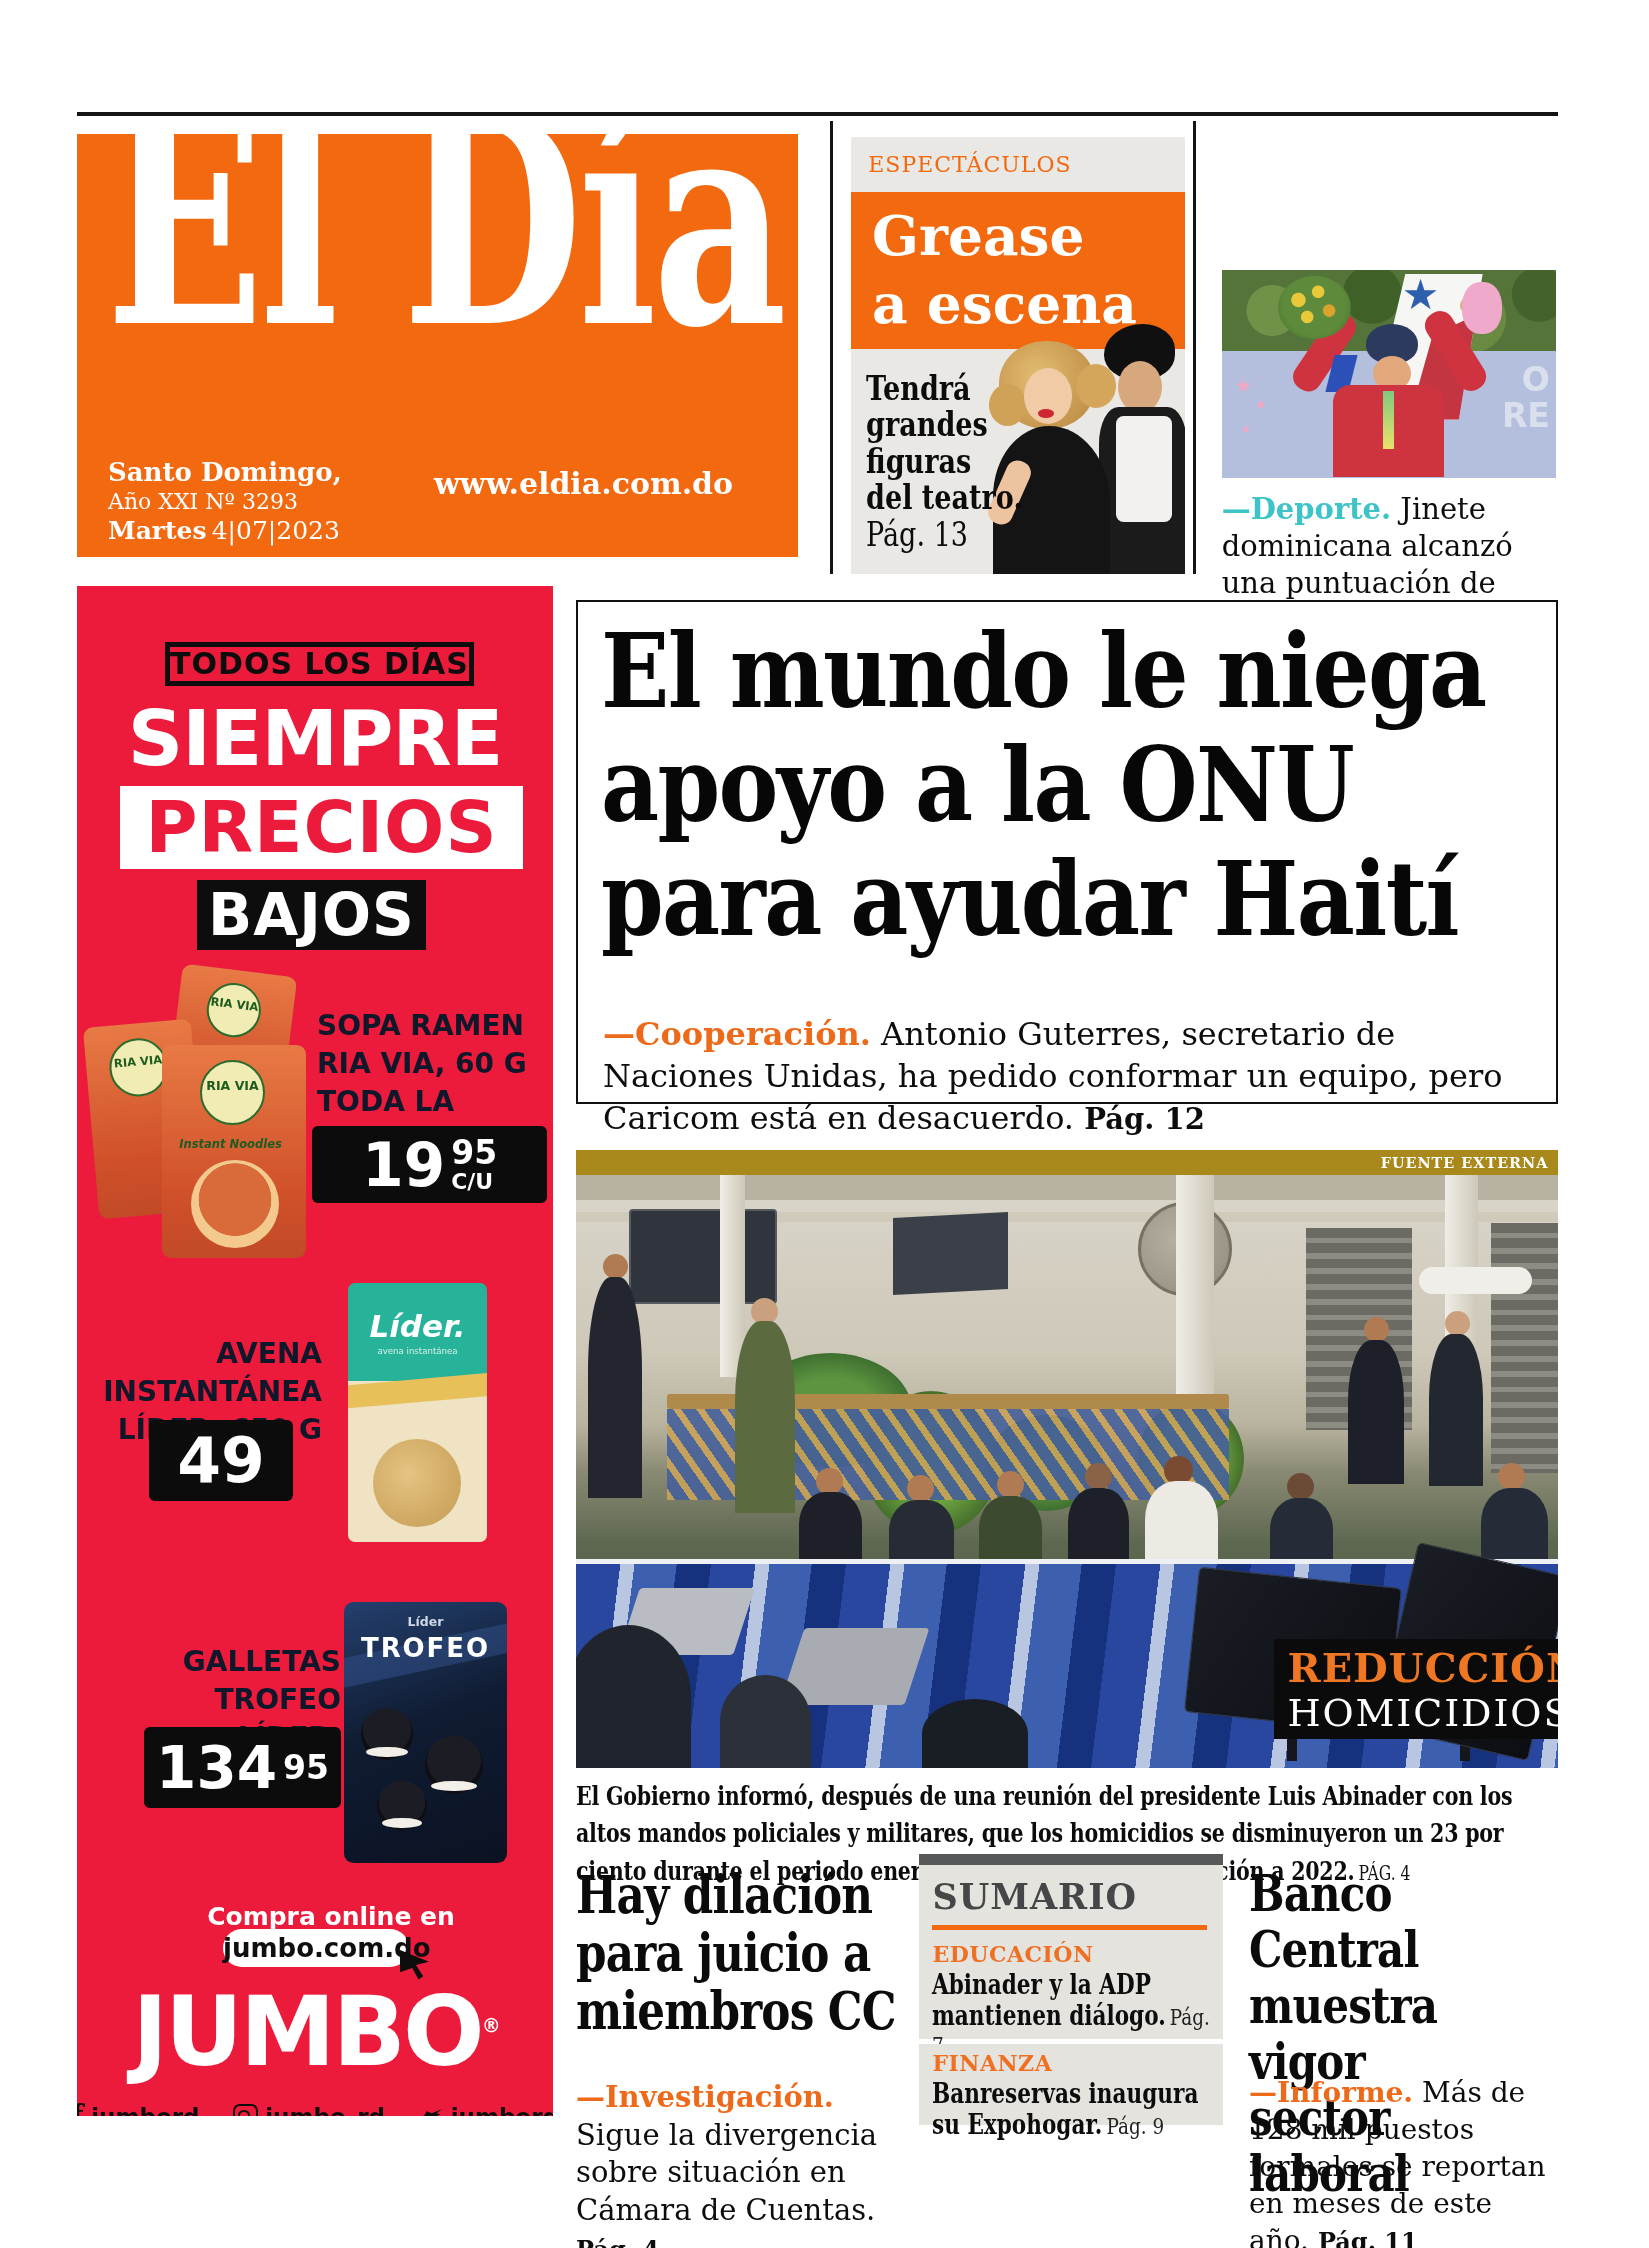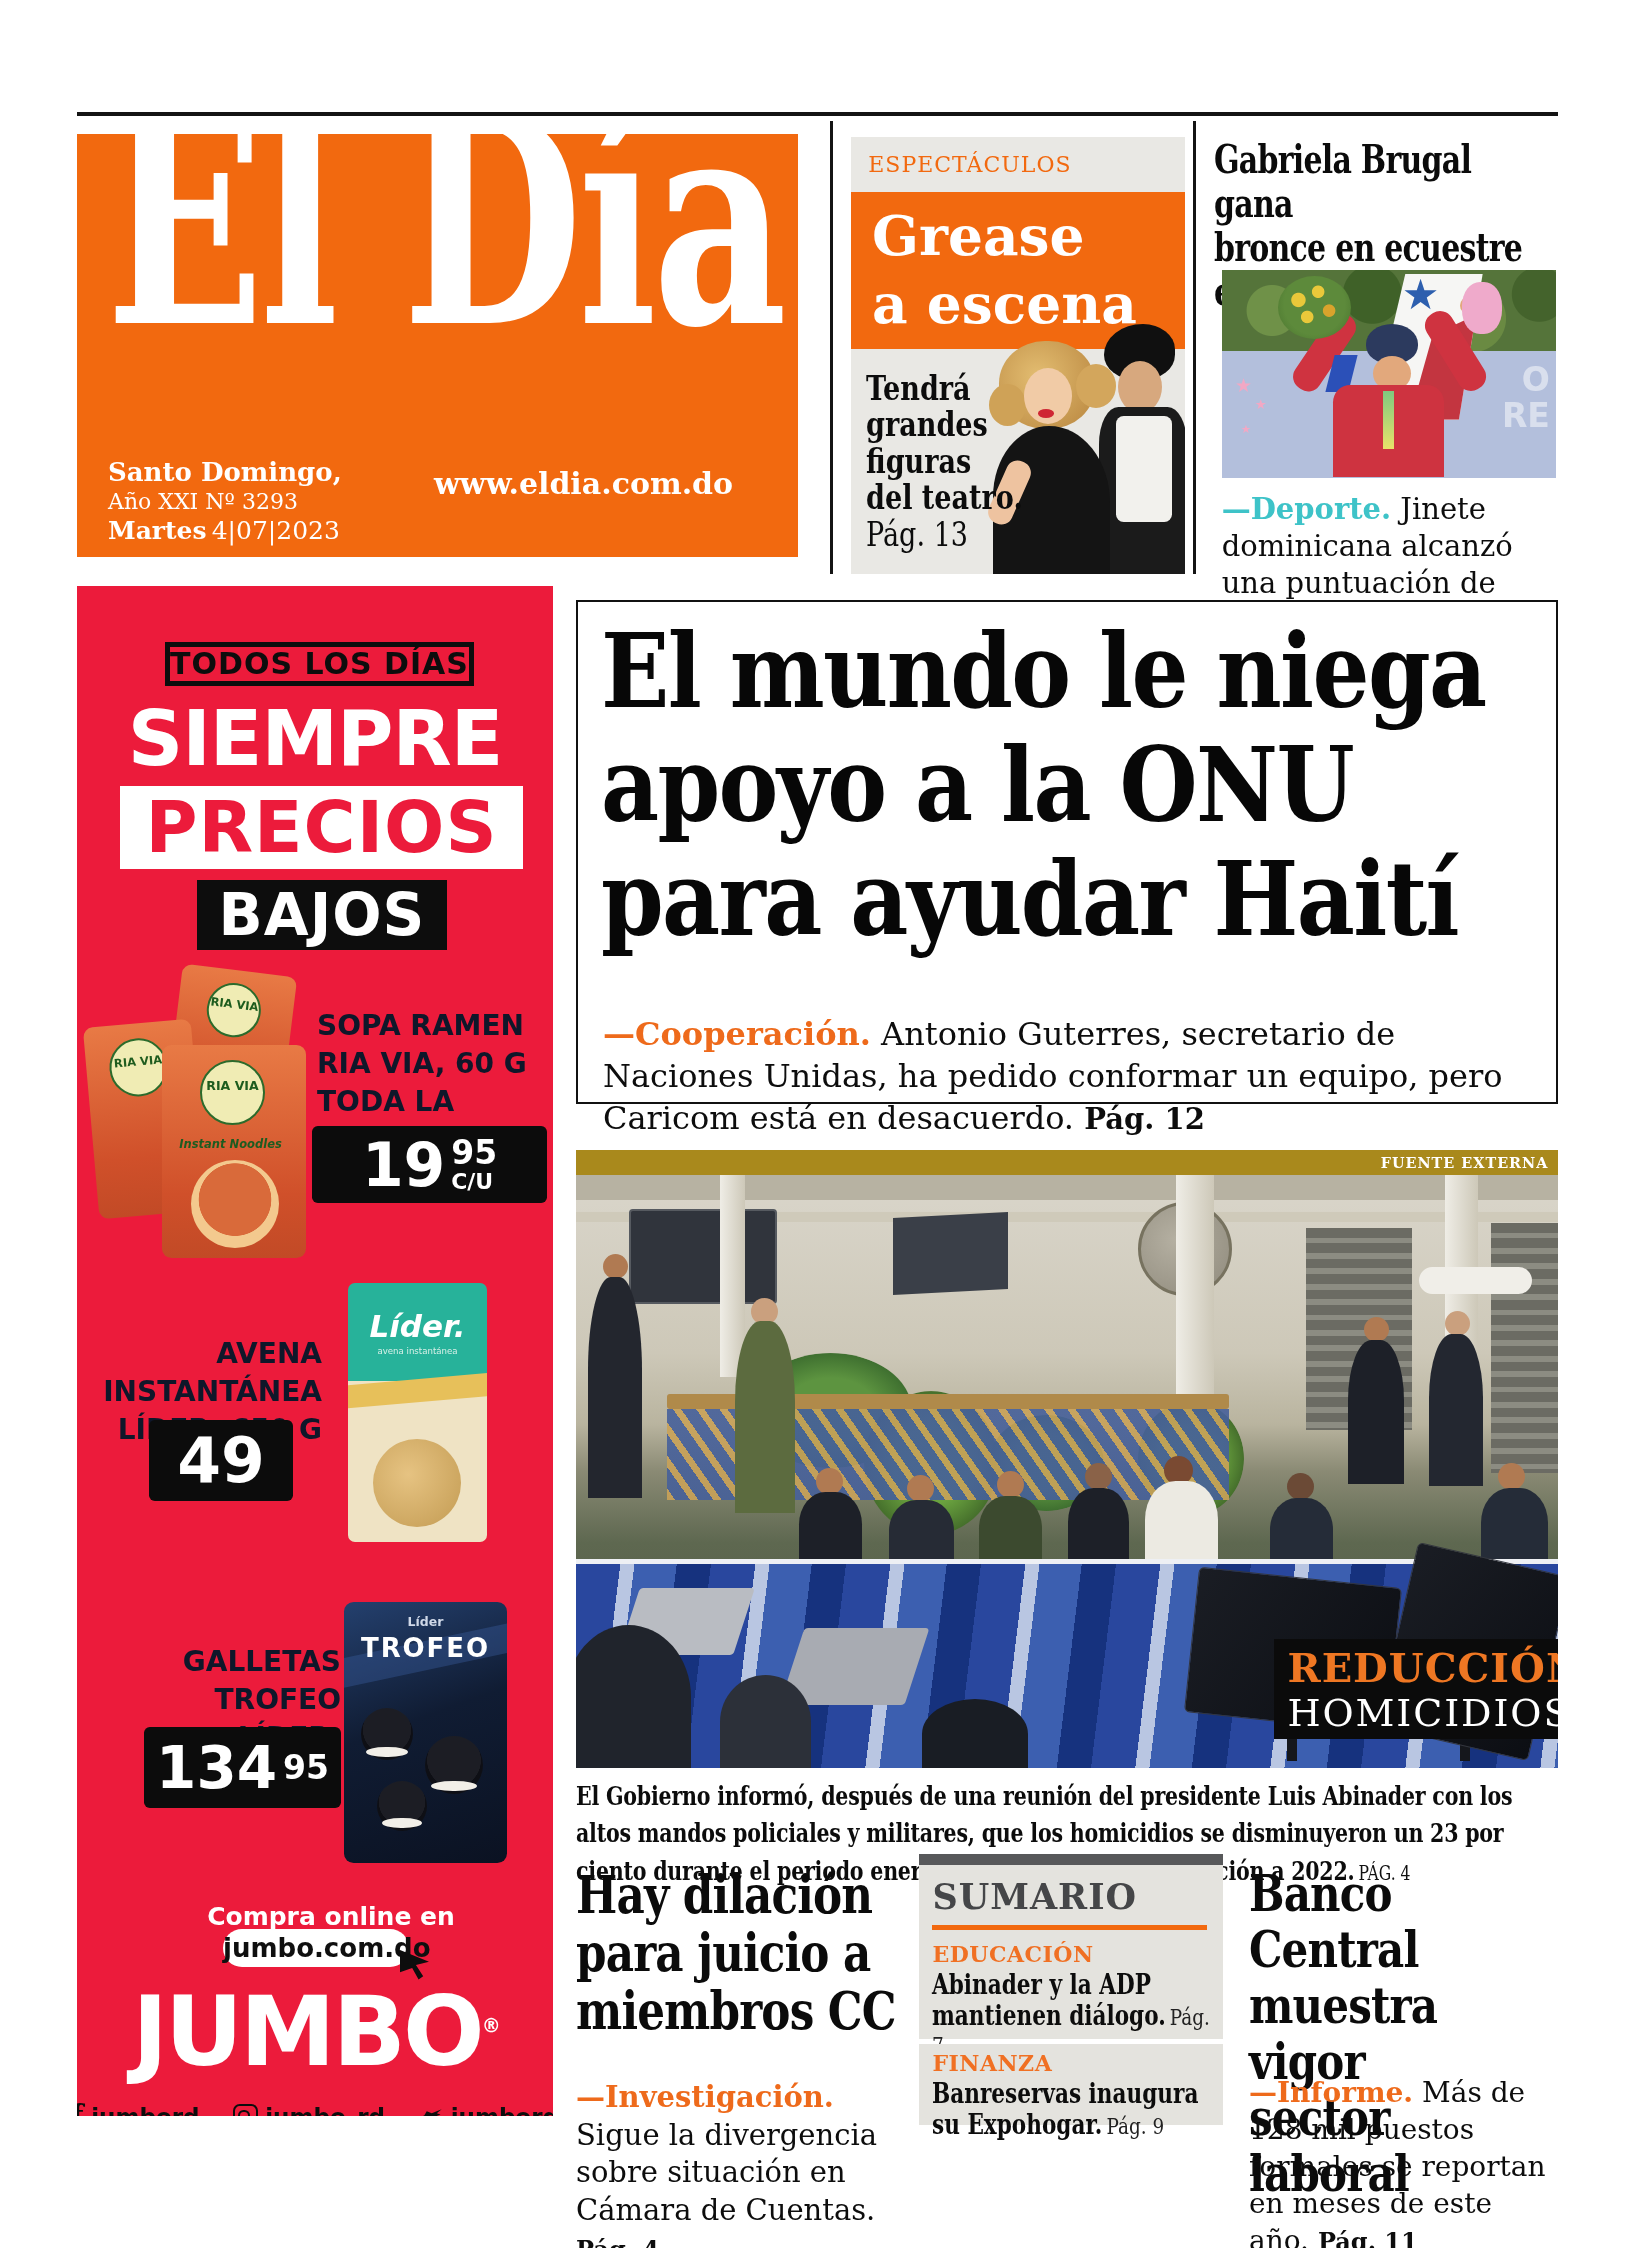--- a/index.html
+++ b/index.html
@@ -154,21 +154,21 @@
   .s-pg{font-size:23px;font-weight:normal;color:#222;}
 
   
   #ad{left:77px;top:586px;width:476px;height:1530px;background:#ec1b3b;overflow:hidden;
       font-family:"DejaVu Sans","Liberation Sans",sans-serif;}
   .ad-frame{position:absolute;left:88px;top:56px;width:309px;height:44px;border:5.8px solid #0d0d0d;box-sizing:border-box;
       text-align:center;line-height:33px;font-size:30px;font-weight:bold;color:#0d0d0d;letter-spacing:1px;}
   .ad-siempre{position:absolute;left:0;top:108px;width:100%;text-align:center;font-size:77px;font-weight:bold;color:#fff;letter-spacing:-1px;}
   .ad-precios-box{position:absolute;left:43px;top:200px;width:403px;height:83px;background:#fff;text-align:center;}
   .ad-precios{font-size:71px;font-weight:bold;color:#ec1b3b;line-height:83px;letter-spacing:1px;}
-  .ad-bajos-box{position:absolute;left:120px;top:294px;width:250px;height:70px;background:#0d0d0d;text-align:center;}
+  .ad-bajos-box{position:absolute;left:120px;top:294px;width:229px;height:70px;background:#0d0d0d;text-align:center;}
   .ad-bajos{font-size:58px;font-weight:bold;color:#fff;line-height:70px;letter-spacing:1px;}
   .packet{position:absolute;border-radius:9.6px;background:linear-gradient(180deg,#e87a45 0%,#d0502a 70%,#c24a26 100%);}
   .badge{position:absolute;border-radius:50%;background:#f0ecb4;border:2.9px solid #2c6b2c;color:#1e5c1e;
       font-weight:bold;text-align:center;font-family:"DejaVu Sans",sans-serif;}
   .noodle-strip{position:absolute;color:#1d5c20;font-style:italic;font-weight:bold;font-size:11.5px;}
   .bowl{position:absolute;border-radius:50%;background:radial-gradient(circle at 50% 45%,#d96a3a 0 55%,#f3c98e 56%);}
   .pname{position:absolute;color:#0f172a;font-weight:bold;font-size:28px;line-height:1.35;}
   .price{position:absolute;background:#0c0c0c;border-radius:5.8px;color:#fff;display:flex;align-items:center;justify-content:center;}
   .pint{font-size:60px;font-weight:bold;line-height:1;}
   .pside{display:inline-flex;flex-direction:column;margin-left:5.8px;line-height:1;}
@@ -247,27 +247,20 @@
       <div class="ent-tline">Tendrá</div>
       <div class="ent-tline">grandes</div>
       <div class="ent-tline">figuras</div>
       <div class="ent-tline">del teatro.</div>
       <div class="ent-page">Pág. 13</div>
     </div>
   </div>
 </div>
 
 <div class="abs" id="sports">
-  <div class="sp-head">
-    <div class="cond">
-      <div class="sp-hline">Gabriela Brugal gana</div>
-      <div class="sp-hline">bronce en ecuestre</div>
-      <div class="sp-hline">en los JJCC 2023</div>
-    </div>
-  </div>
   <div class="sp-photo">
     <div class="eq-trees"></div>
     <div class="eq-ghost">O<br>RE</div>
     <span class="eq-star" style="left:13.4px;top:104px;font-size:19px;">★</span>
     <span class="eq-star" style="left:33px;top:127px;font-size:13.4px;">★</span>
     <span class="eq-star" style="left:19px;top:152px;font-size:11.5px;">★</span>
     <div class="eq-flag">
       <div class="flag-red"></div>
       <div class="flag-star">★</div>
     </div>

